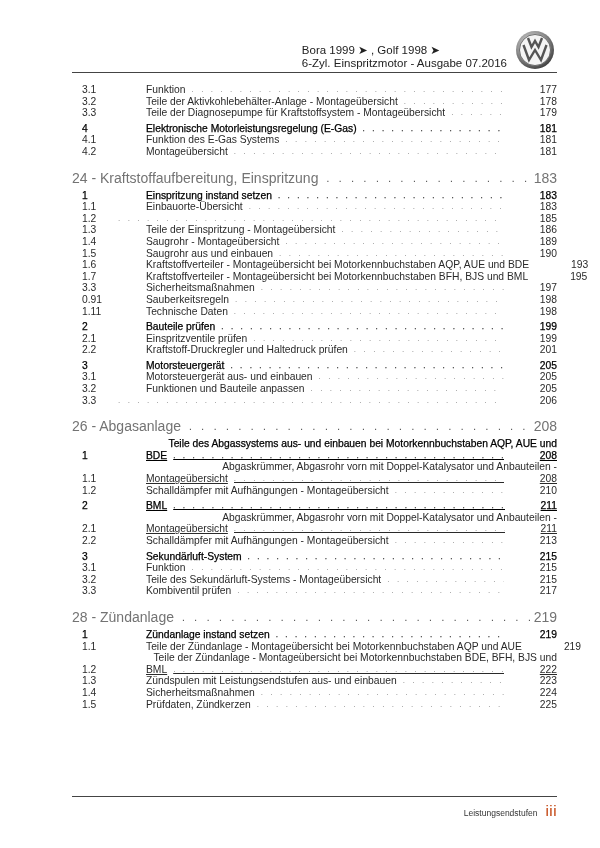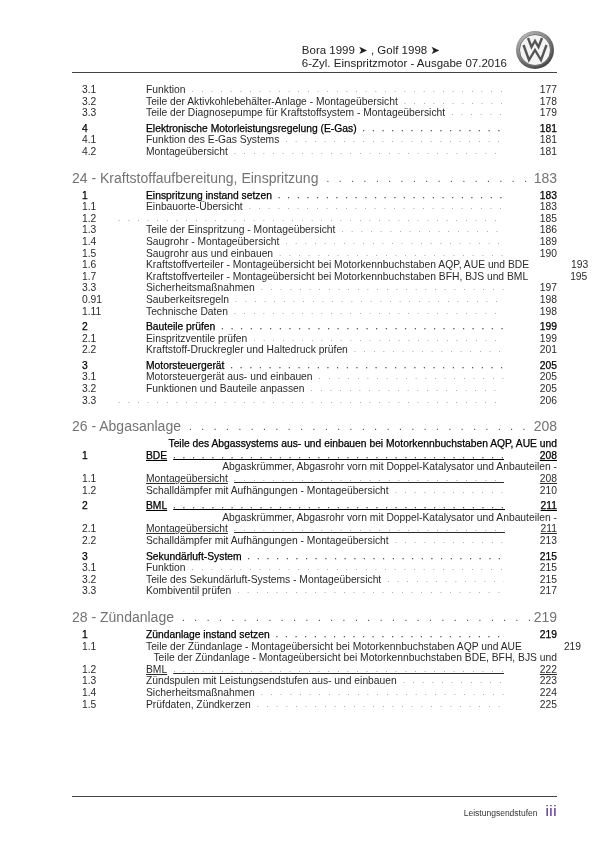--- a/index.html
+++ b/index.html
@@ -29,21 +29,21 @@
 
   .chap { display: flex; align-items: flex-end; font-size: 14px; line-height: 16px; color: #737373; margin-top: 12px; margin-bottom: 4px; }
   .chap .title { white-space: nowrap; padding-right: 8px; }
   .chap .dots { flex: 1; overflow: hidden; white-space: nowrap; color: #444; letter-spacing: 3.4px; font-size: 10px; line-height: 14px; }
   .chap .dots::before { content: ". . . . . . . . . . . . . . . . . . . . . . . . . . . . . . . . . . . . . . . . . . . . . . . . . . . . . . . . . . . . . . . . . . . . . . . . . . . . . . . . . . . . . . . ."; }
   .chap .page { padding-left: 2px; }
 
   .footer-rule { position: absolute; left: 72px; width: 485px; top: 796px; height: 1px; background: #444; }
   .footer { position: absolute; right: 43px; top: 803px; display: flex; align-items: flex-end; gap: 8px; }
   .footer .label { font-size: 8.5px; color: #333; }
-  .footer .pageno { font-size: 15px; line-height: 15px; color: #4c1d95; letter-spacing: 0.5px; }
+  .footer .pageno { font-size: 15px; line-height: 15px; color: #c2410c; letter-spacing: 0.5px; }
 </style>
 </head>
 <body>
 
 <div class="header">
   <div class="header-text">
     <div>Bora 1999 ➤ , Golf 1998 ➤</div>
     <div>6-Zyl. Einspritzmotor - Ausgabe 07.2016</div>
   </div>
   <svg class="logo" viewBox="0 0 40 40">

